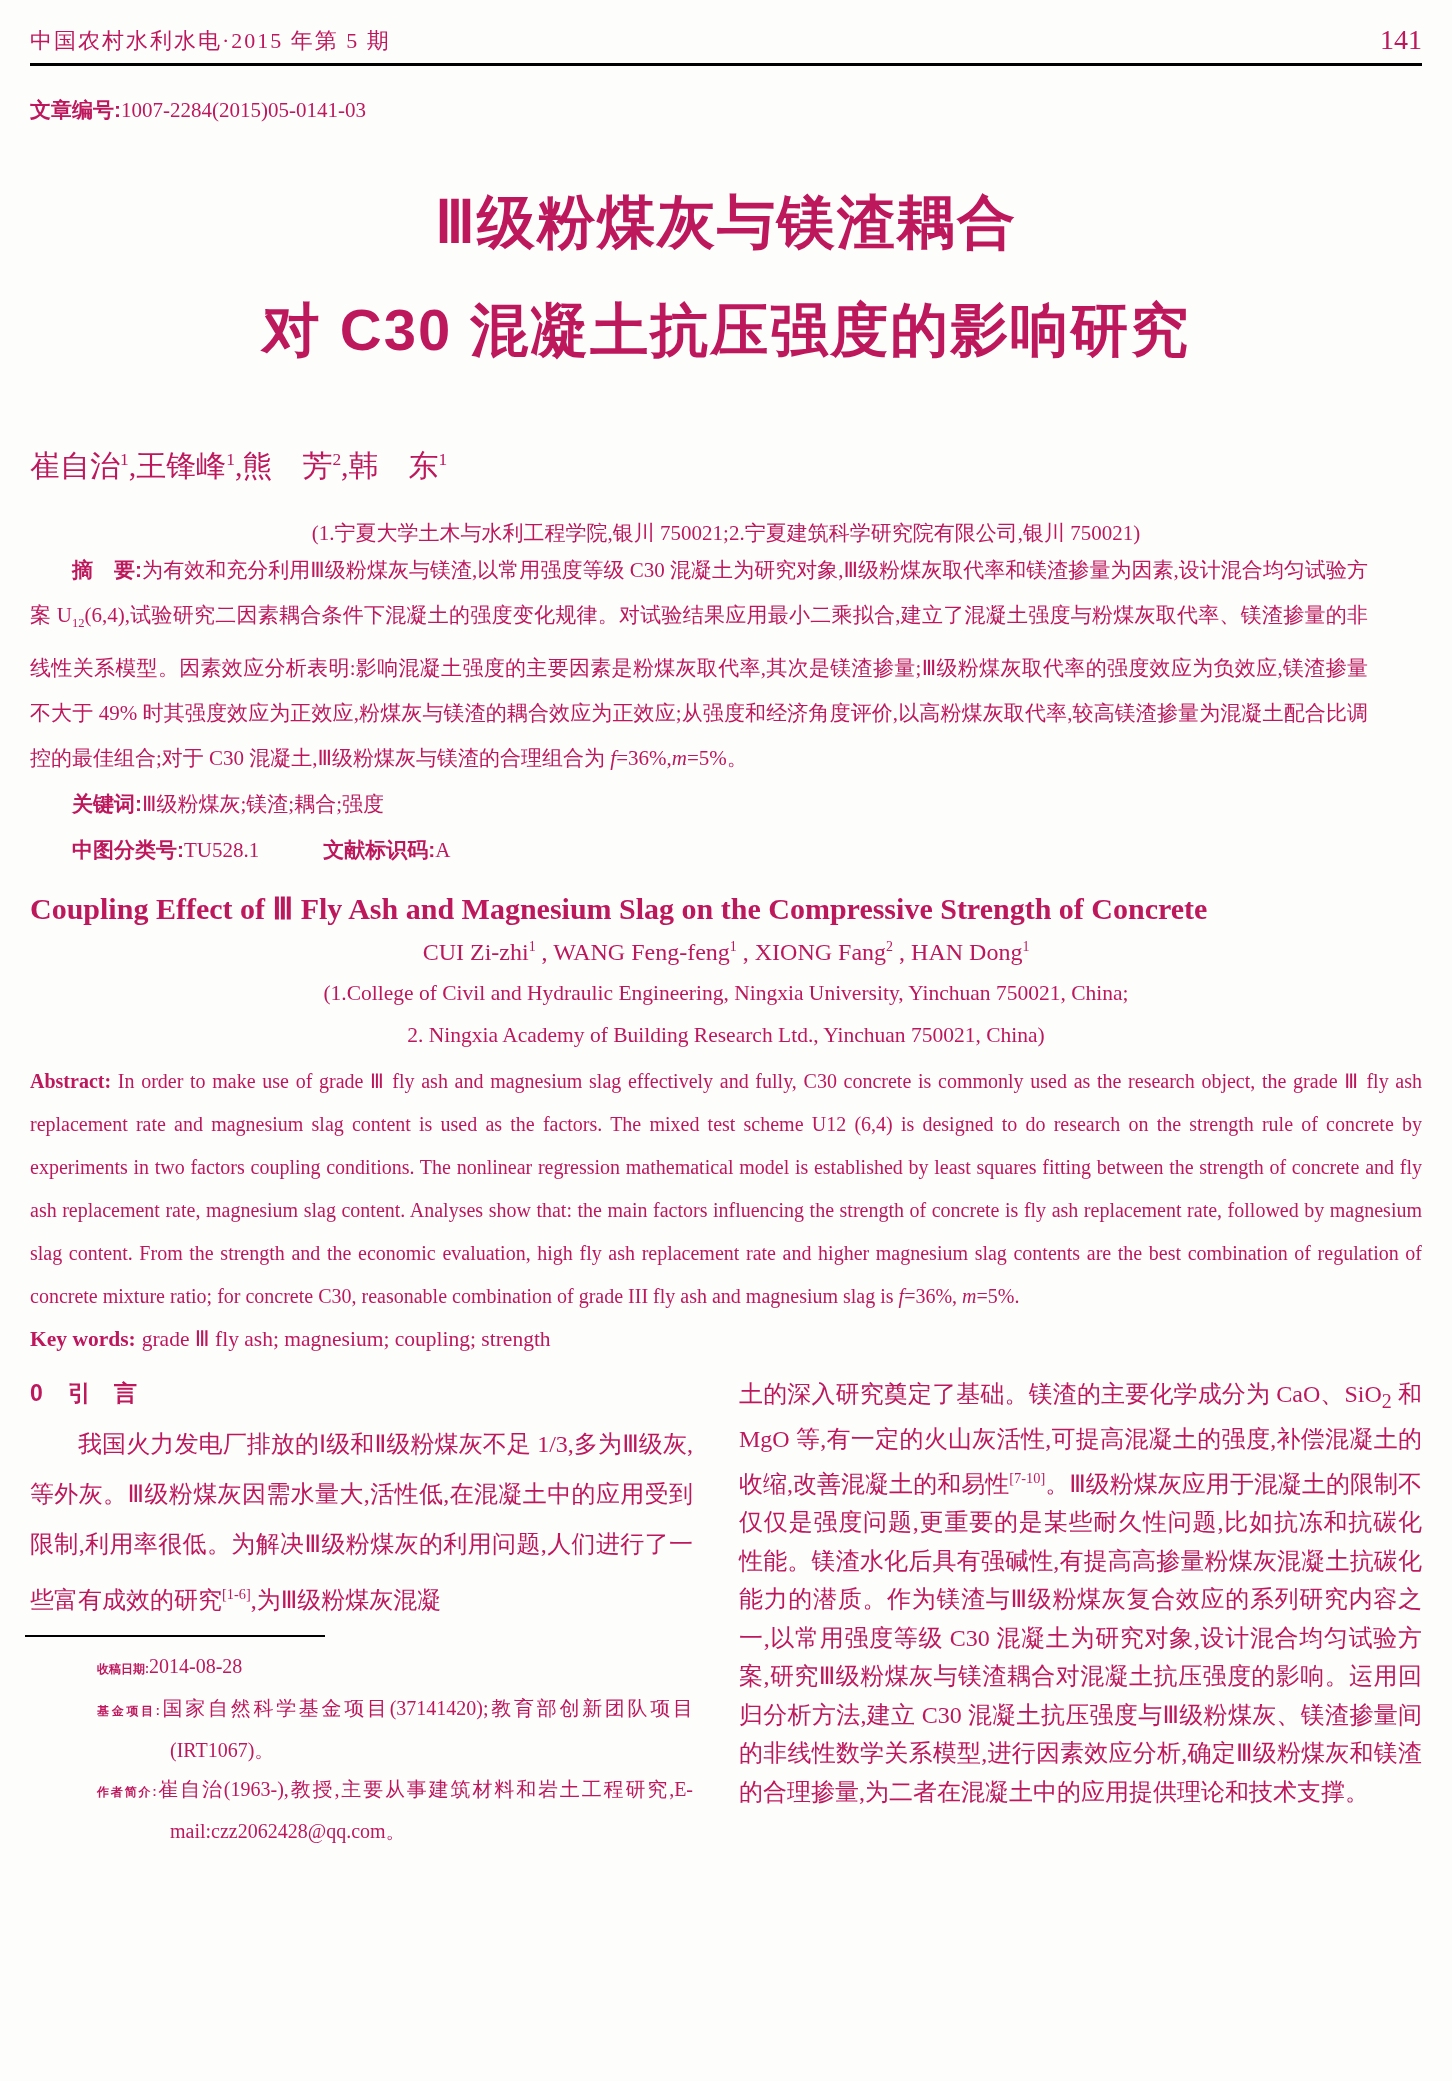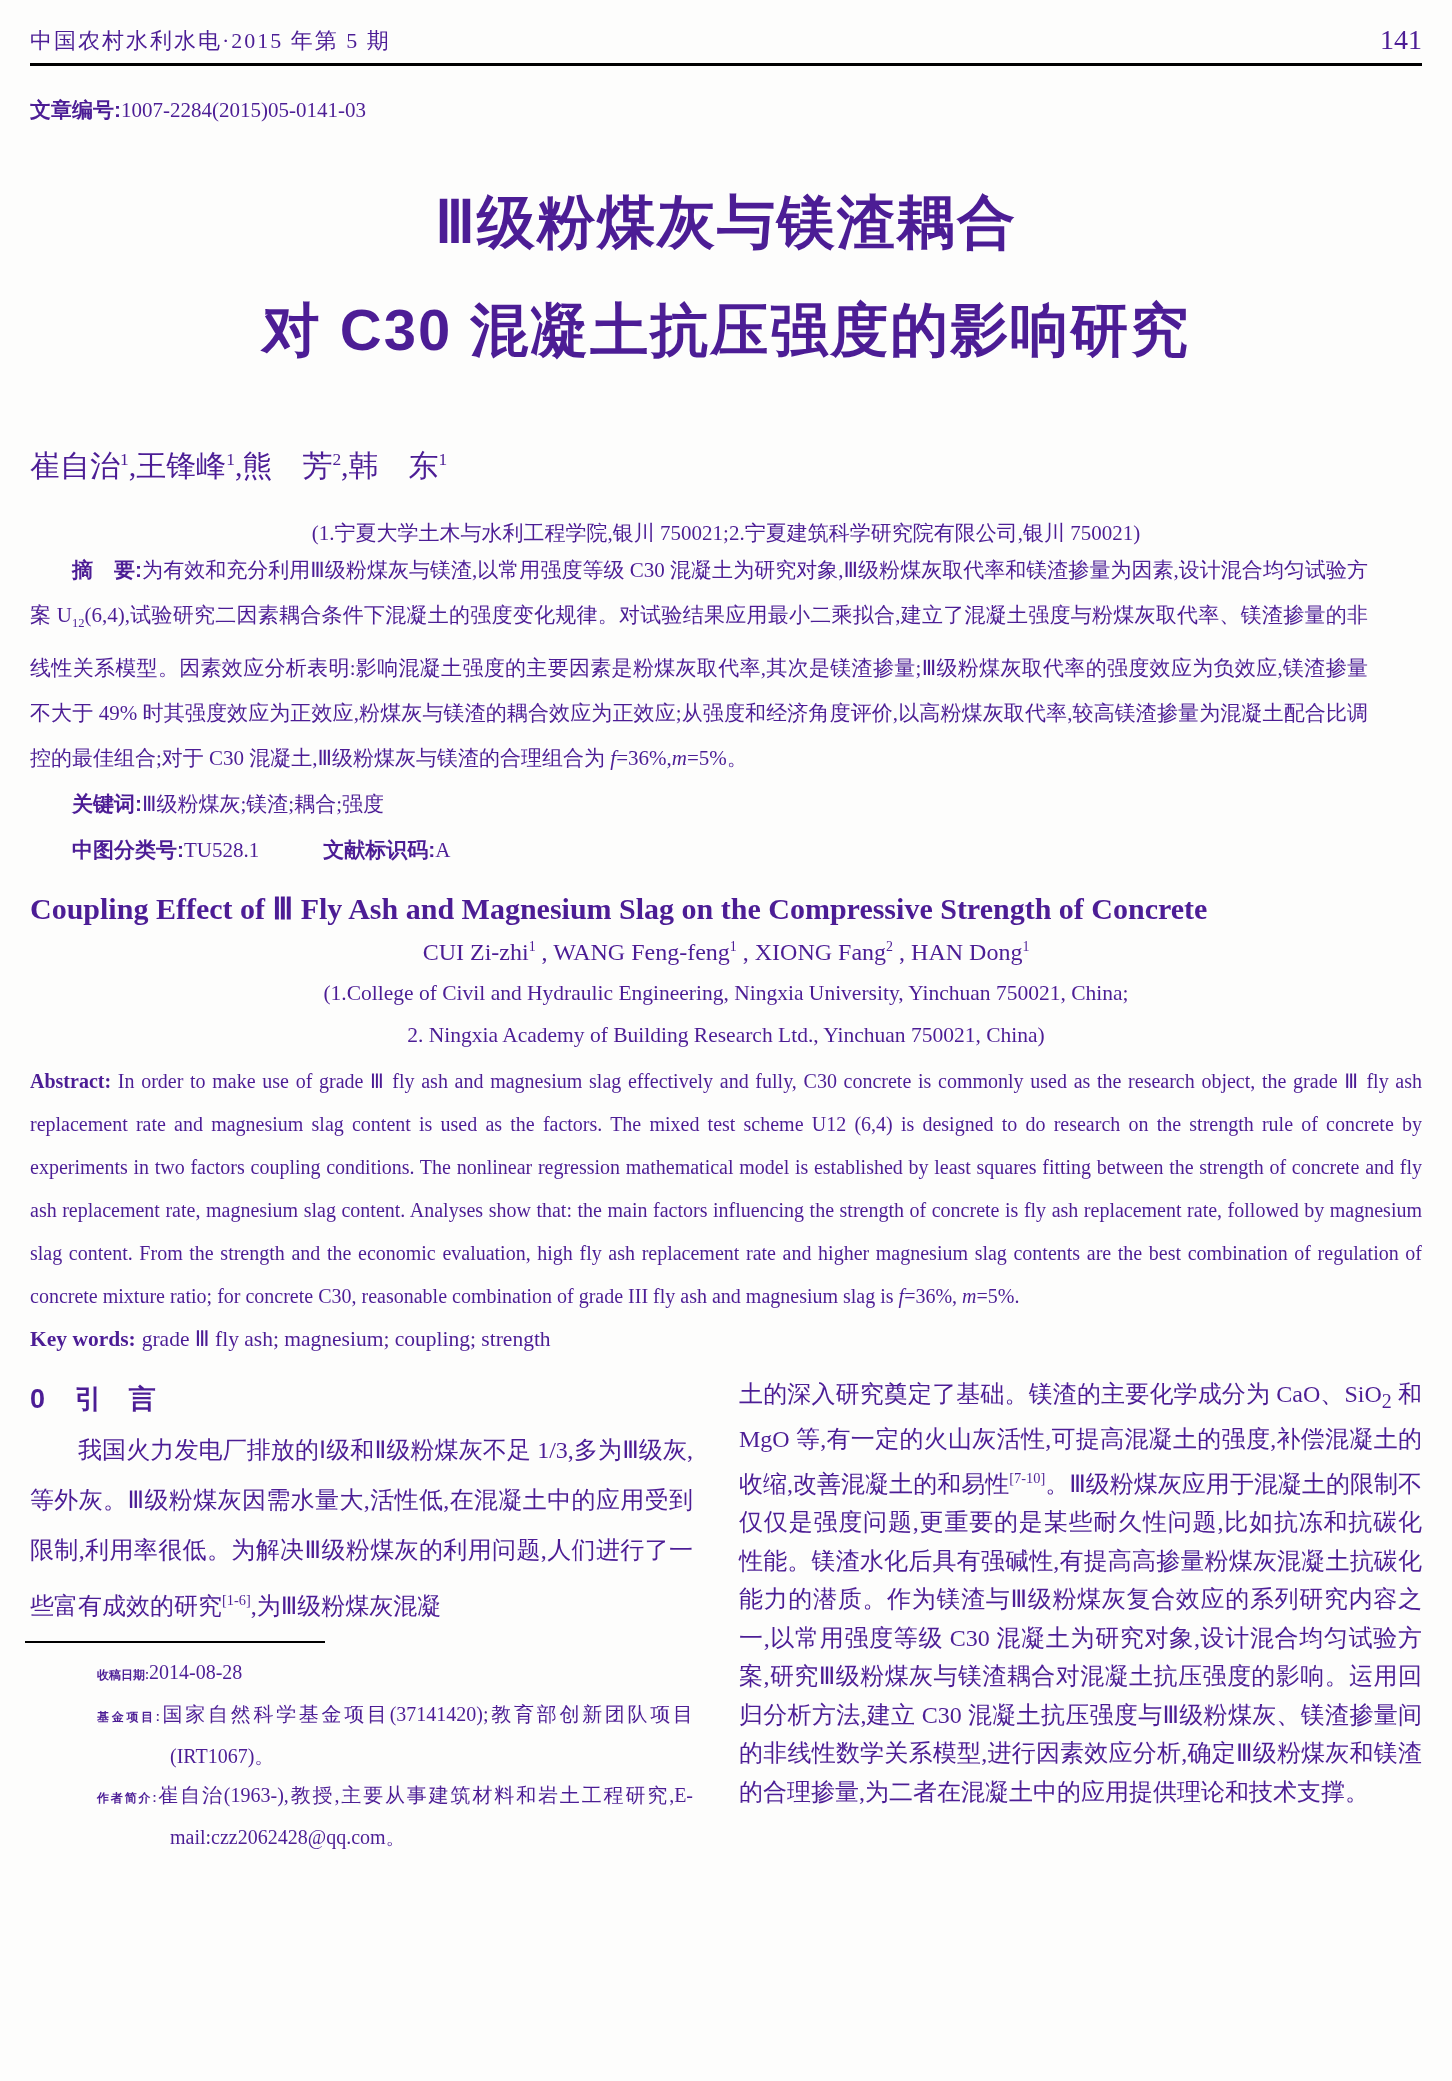--- a/index.html
+++ b/index.html
@@ -2,21 +2,21 @@
 <html><head>
 <meta charset="utf-8">
 <style>
   * { margin:0; padding:0; box-sizing:border-box; }
   html,body { background:#e8e8e8; }
   .page {
     position:relative;
     width:1452px; height:2081px;
     margin:0 auto;
     background:#fdfdfc;
-    color:#4c1d95;
+    color:#be185d;
     font-family:"Liberation Serif", serif;
     padding:0 30px;
     overflow:hidden;
   }
   .hei { font-family:"Liberation Sans", sans-serif; font-weight:bold; }
 
   
   .pg-header {
     padding-top:24px;
     display:flex; justify-content:space-between; align-items:flex-end;
@@ -64,23 +64,23 @@
   .abstract-en { margin-top:4px; font-size:20px; line-height:43px; text-align:justify; }
   .kw-en { font-size:21.5px; line-height:43px; }
   .kw-en .hei-en, .abstract-en .hei-en { font-weight:bold; }
   .kw-en .val { margin-left:6px; }
 
   
   .columns { margin-top:12px; display:flex; }
   .col-left { width:663px; flex:0 0 663px; }
   .col-right { flex:1; margin-left:46px; }
   .sec-heading {
-    margin-top:6px;
+    margin-top:0;
     font-family:"Liberation Sans", sans-serif;
-    font-weight:bold; font-size:27px; line-height:40px;
+    font-weight:bold; font-size:23px; line-height:40px;
   }
   .sec-heading .sec-t { margin-left:1.1em; }
   .body-p { font-size:24px; line-height:50px; text-align:justify; }
   .indent { text-indent:2em; margin-top:6px; }
   .body-p sup, .abstract-cn sup { font-size:0.6em; vertical-align:super; }
   .col-right .body-p { line-height:38.5px; margin-top:2px; }
 
   
   .footnotes { margin-top:4px; }
   .fn-rule { width:300px; border-top:2.5px solid #000; margin:10px 0 10px -5px; }

